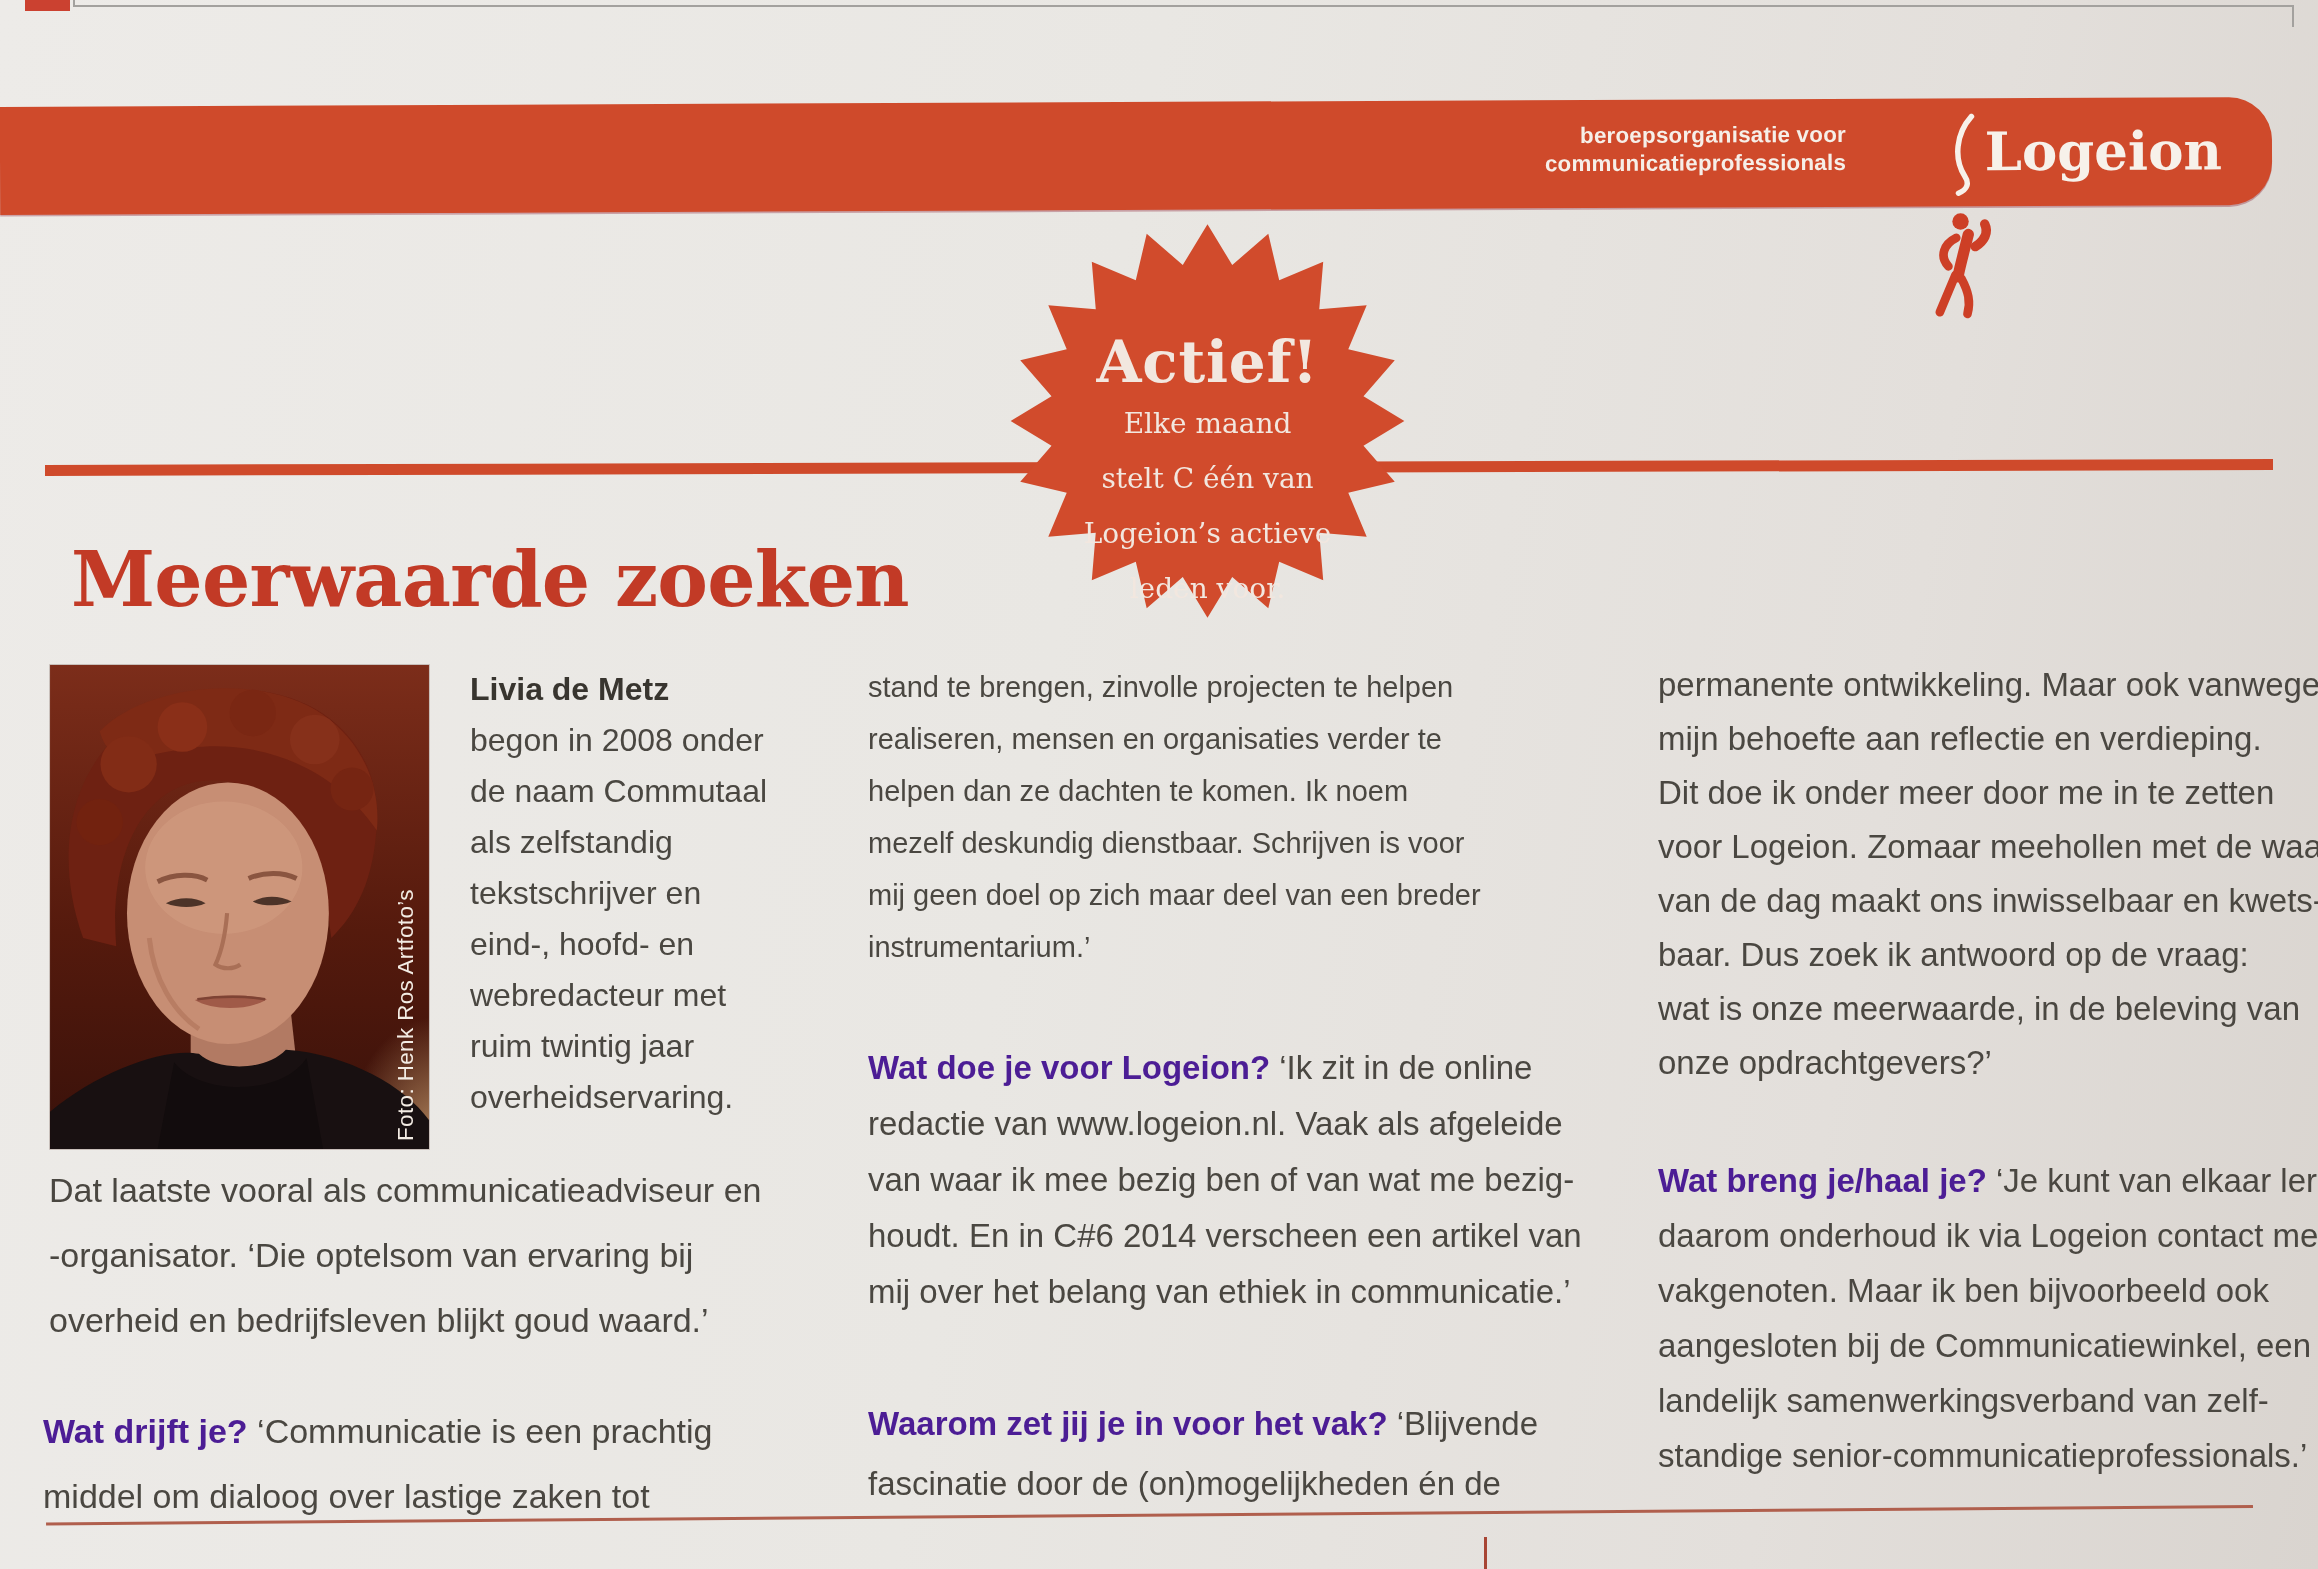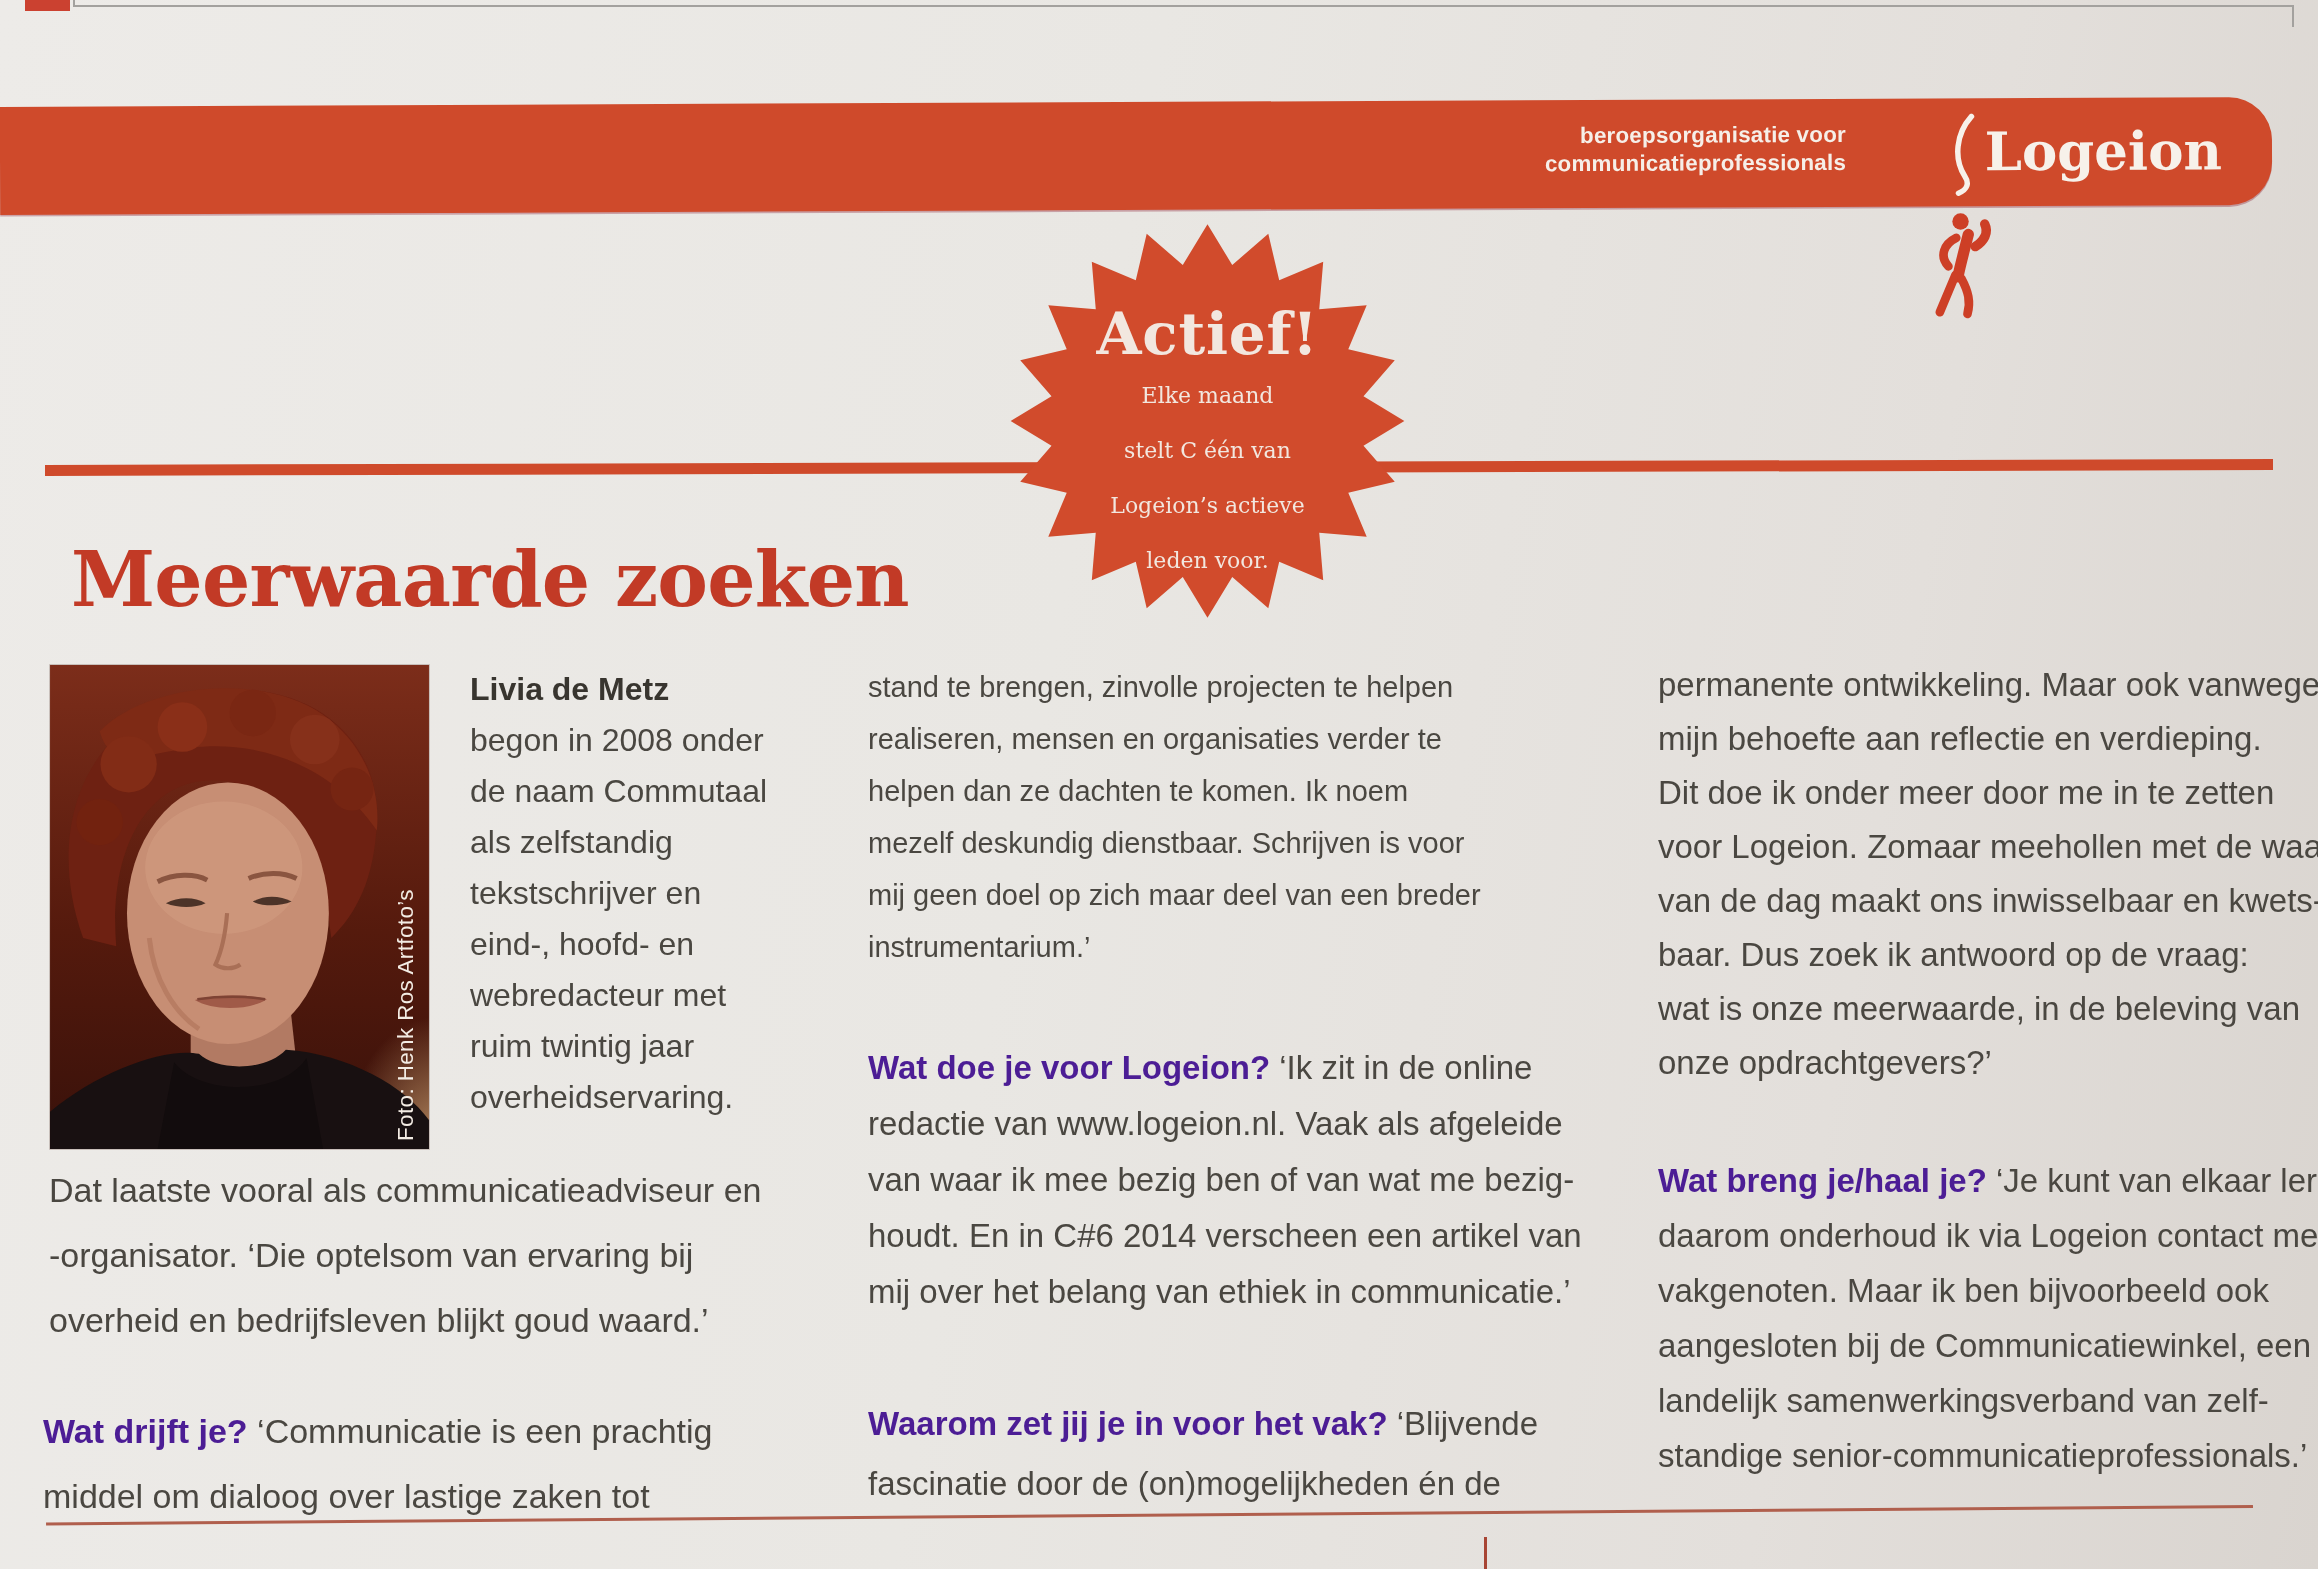--- a/index.html
+++ b/index.html
@@ -28,22 +28,22 @@
 
   
   .figure-icon{left:1929px;top:212px;}
 
   
   .divider{left:45px;top:462px;width:2228px;height:10.8px;background:#cf4a2b;transform:rotate(-0.15deg);}
 
   
   .star-wrap{left:1009px;top:220px;width:397px;height:402px;}
   .star-text{left:1009px;top:220px;width:397px;height:402px;text-align:center;color:#f2e7df;}
-  .star-title{font-family:"DejaVu Serif",serif;font-weight:bold;font-size:58px;margin-top:80px;letter-spacing:0.8px;}
-  .star-line{font-family:"DejaVu Serif",serif;font-size:22px;line-height:55px;}
+  .star-title{font-family:"DejaVu Serif",serif;font-weight:bold;font-size:58px;margin-top:108px;letter-spacing:0.8px;}
+  .star-line{font-family:"DejaVu Serif",serif;font-size:28px;line-height:55px;}
   .star-text .star-line:first-of-type{margin-top:8.3px;}
 
   
   .headline{left:43px;top:535px;font-family:"DejaVu Serif",serif;font-weight:bold;
     font-size:76px;color:#c23a26;letter-spacing:-0.8px;margin-left:28px;}
 
   
   .photo{left:50px;top:665px;width:379px;height:484px;overflow:hidden;box-shadow:0 0 0 0.8px rgba(60,20,10,.25);}
   .photo-credit{
     right:10px;bottom:8.3px;height:464px;color:#f3ece4;font-size:22.4px;letter-spacing:0.4px;

